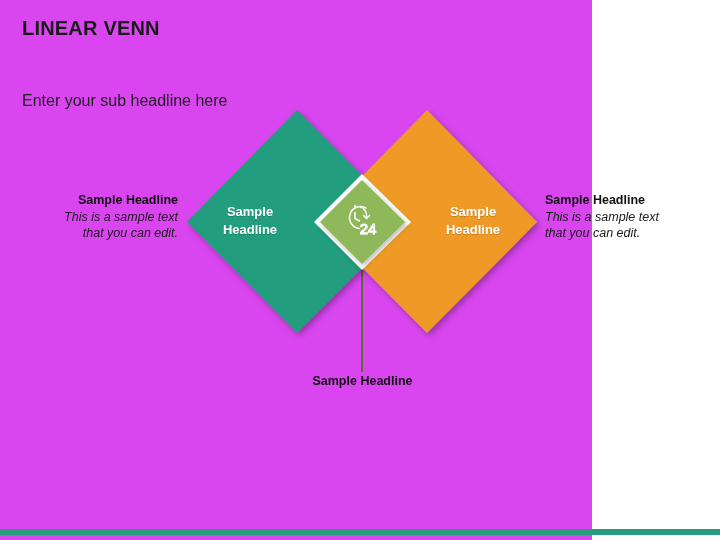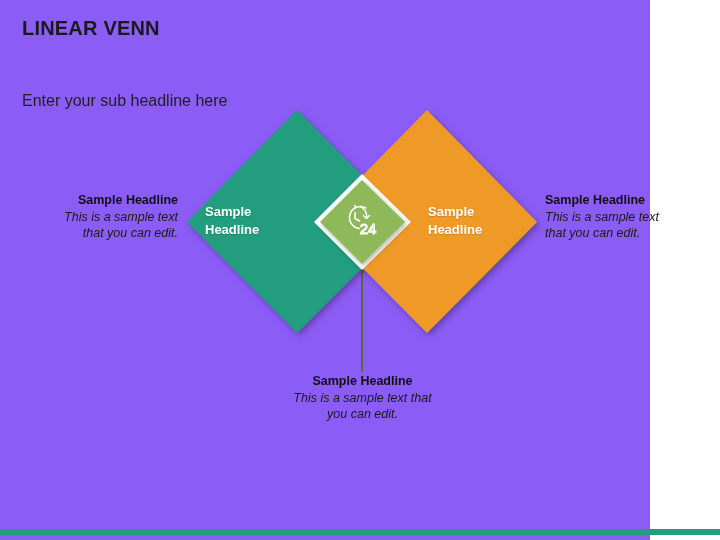--- a/index.html
+++ b/index.html
@@ -11,23 +11,23 @@
     height: 540px;
     background: #ffffff;
     font-family: "Liberation Sans", sans-serif;
     overflow: hidden;
     position: relative;
   }
 
   .slide {
     position: absolute;
     left: 0; top: 0;
-    width: 650px;
+    width: 592px;
     height: 540px;
-    background: #8b5cf6;
+    background: #d946ef;
   }
 
   
   .title {
     position: absolute;
     left: 22px;
     top: 17px;
     font-size: 20px;
     font-weight: bold;
     color: #1a1a1a;
@@ -61,20 +61,21 @@
     overflow: visible;
   }
 
   
   .dlabel {
     position: absolute;
     color: #ffffff;
     font-size: 13px;
     font-weight: bold;
     line-height: 1.35;
+    text-align: center;
     text-shadow: 0 1px 1px rgba(0,0,0,0.18);
     white-space: pre-line;
     pointer-events: none;
   }
   .dlabel.left  { left: 205px; top: 203px; width: 90px; }
   .dlabel.right { left: 428px; top: 203px; width: 90px; }
 
   
   .callout-head {
     font-size: 12.5px;
@@ -165,19 +166,17 @@
   </div>
 
   <div class="callout right">
     <div class="callout-head">Sample Headline</div>
     <div class="callout-body">This is a sample text
 that you can edit.</div>
   </div>
 
   <div class="callout bottom">
     <div class="callout-head">Sample Headline</div>
-    <div class="callout-body">This is a sample text that
-you can edit.</div>
   </div>
 
   <div class="accent-bar"></div>
 
 </div>
 
 </body></html>

